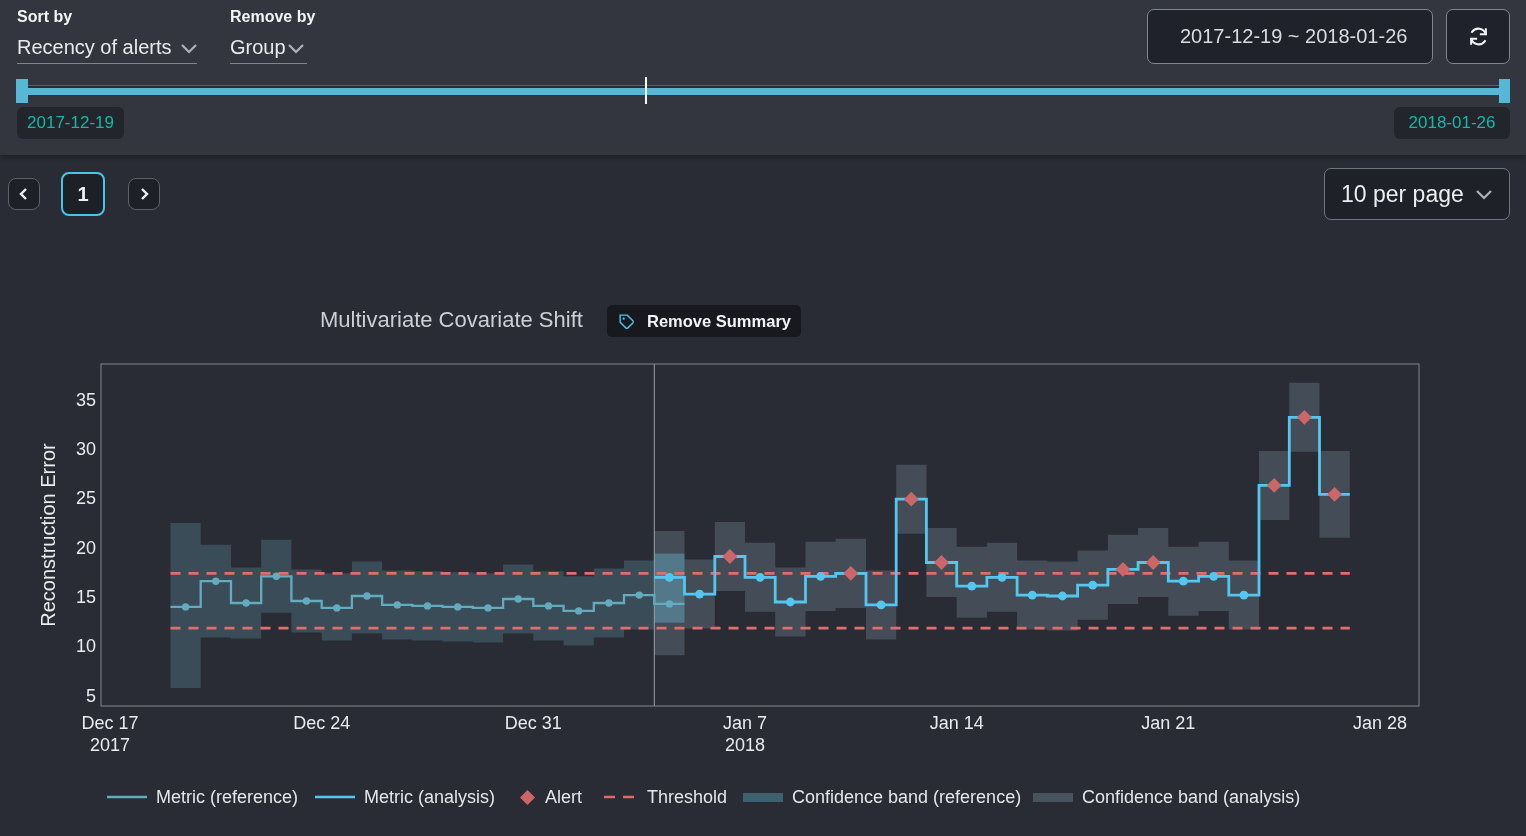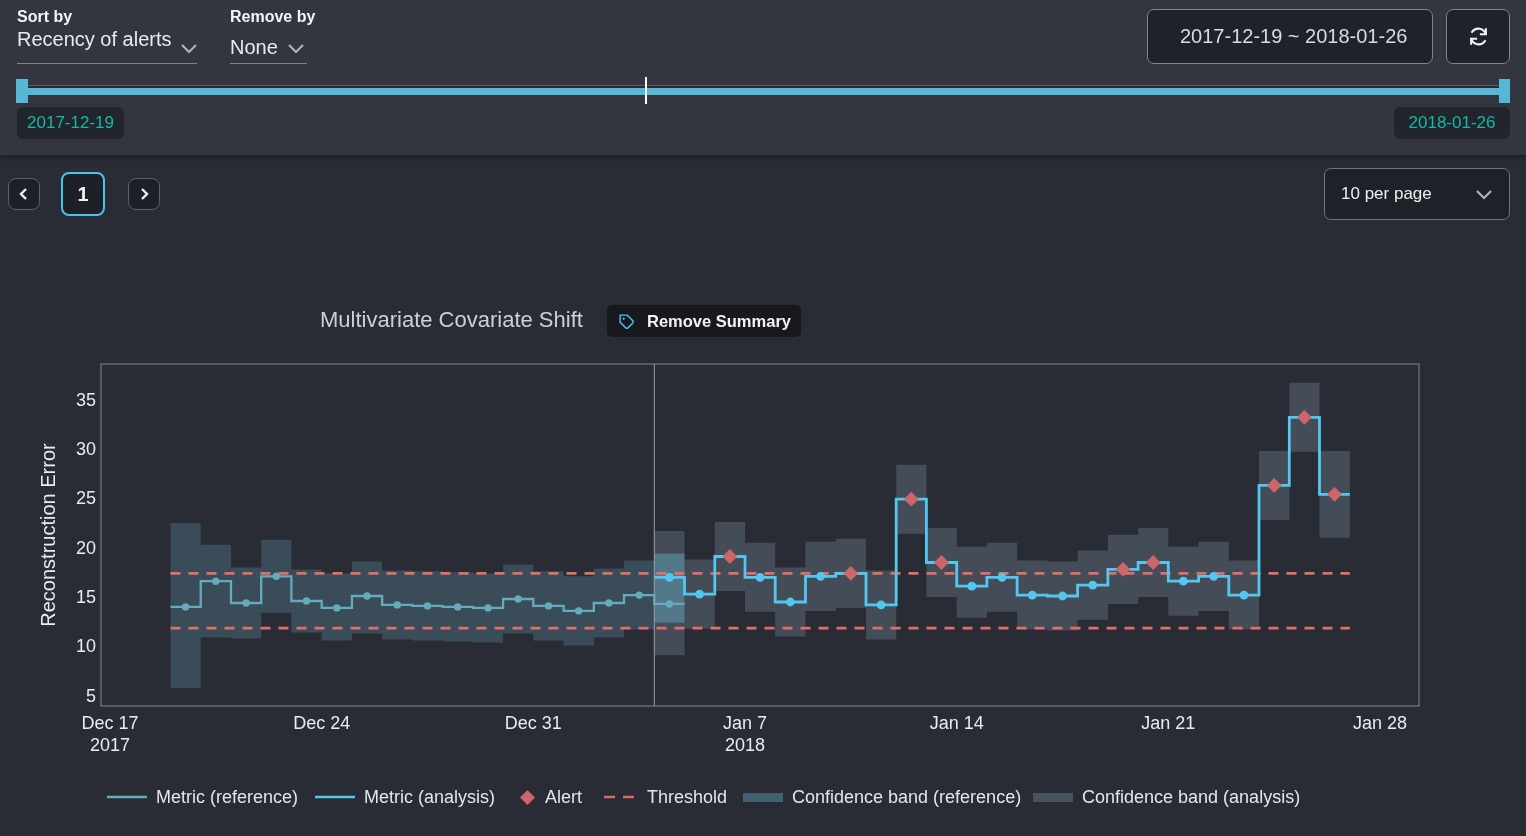--- a/index.html
+++ b/index.html
@@ -13,28 +13,28 @@
 .box { background:#1f222a; border:1px solid #7f8692; border-radius:7px; position:absolute; }
 .tag-label { background:#23252d; border-radius:6px; position:absolute; color:#14b8a6; font-size:17px; display:flex; align-items:center; justify-content:center; }
 .pagebtn { position:absolute; background:#1e2027; border:1px solid #5c616c; border-radius:8px; display:flex; align-items:center; justify-content:center; }
 .legend-item { position:absolute; top:787px; height:20px; display:flex; align-items:center; font-size:18px; color:#e3e6ea; white-space:nowrap; }
 </style></head>
 <body>
 <div id="page">
 
 <div id="header">
   <div class="lbl abs" style="left:17px; top:8px;">Sort by</div>
-  <div class="select abs" style="left:17px; top:28px;text-align:center;">Recency of alerts</div>
+  <div class="select abs" style="left:17px; top:36px;text-align:center;">Recency of alerts</div>
   <svg class="abs" style="left:180px; top:43px;" width="18" height="12">
         <path class="chev" d="M2 2 L9 9 L16 2"></path>
       </svg>
   <div class="sel-underline" style="left:17px; top:63px; width:180px;"></div>
 
   <div class="lbl abs" style="left:230px; top:8px;">Remove by</div>
-  <div class="select abs" style="left:230px; top:36px;">None</div>
+  <div class="select abs" style="left:230px; top:36px;">Group</div>
   <svg class="abs" style="left:287px; top:43px;" width="18" height="12">
         <path class="chev" d="M2 2 L9 9 L16 2"></path>
       </svg>
   <div class="sel-underline" style="left:230px; top:63px; width:77px;"></div>
 
   <div class="box" style="left:1147px; top:9px; width:286px; height:55px; display:flex; align-items:center; padding-left:32px; font-size:20px; color:#d9dbde;">2017-12-19 ~ 2018-01-26</div>
   <div class="box" style="left:1446px; top:9px; width:64px; height:55px; display:flex; align-items:center; justify-content:center;">
     <svg width="23" height="23" viewBox="0 0 24 24" fill="none" stroke="#f2f3f5" stroke-width="2.1" stroke-linecap="square">
       <path d="M19.5 9.5 A8 8 0 0 0 5.3 7.2"></path>
       <path d="M4.5 14.5 A8 8 0 0 0 18.7 16.8"></path>
@@ -59,21 +59,21 @@
       </svg>
 </div>
 <div class="pagebtn" style="left:61px; top:172px; width:44px; height:44px; border:2px solid #49c4e8; font-size:20px; font-weight:bold; color:#f0f1f3;">1</div>
 <div class="pagebtn" style="left:128px; top:178px; width:32px; height:32px;">
   <svg width="14" height="14" viewBox="0 0 14 14">
         <path d="M5 2 L10 7 L5 12" fill="none" stroke="#f0f1f3" stroke-width="2.4"></path>
       </svg>
 </div>
 
 <div class="box" style="left:1324px; top:168px; width:186px; height:52px; background:#1f2129; border-color:#6e7580;"></div>
-<div class="abs" style="left:1341px; top:168px; height:52px; display:flex; align-items:center; font-size:17px; color:#eceef0;">10 per page</div>
+<div class="abs" style="left:1341px; top:168px; height:52px; display:flex; align-items:center; font-size:23px; color:#eceef0;">10 per page</div>
 <svg class="abs" style="left:1475px; top:189px;" width="18" height="12">
       <path class="chev" d="M2 2 L9 9 L16 2"></path>
     </svg>
 
 <div class="abs" style="left:320px; top:307px; font-size:22px; color:#ccd0d6;">Multivariate Covariate Shift</div>
 <div class="abs" style="left:607px; top:305px; width:194px; height:32px; background:#17191f; border-radius:5px; display:flex; align-items:center;">
   <svg style="margin-left:11px;" width="17" height="17" viewBox="0 0 24 24" fill="none" stroke="#4fc3e8" stroke-width="2">
         <path d="M3 3 L13 3 L21 11 A2.5 2.5 0 0 1 21 14 L14 21 A2.5 2.5 0 0 1 11 21 L3 13 Z"></path>
         <circle cx="8" cy="8" r="1.6" fill="#4fc3e8" stroke="none"></circle>
       </svg>

